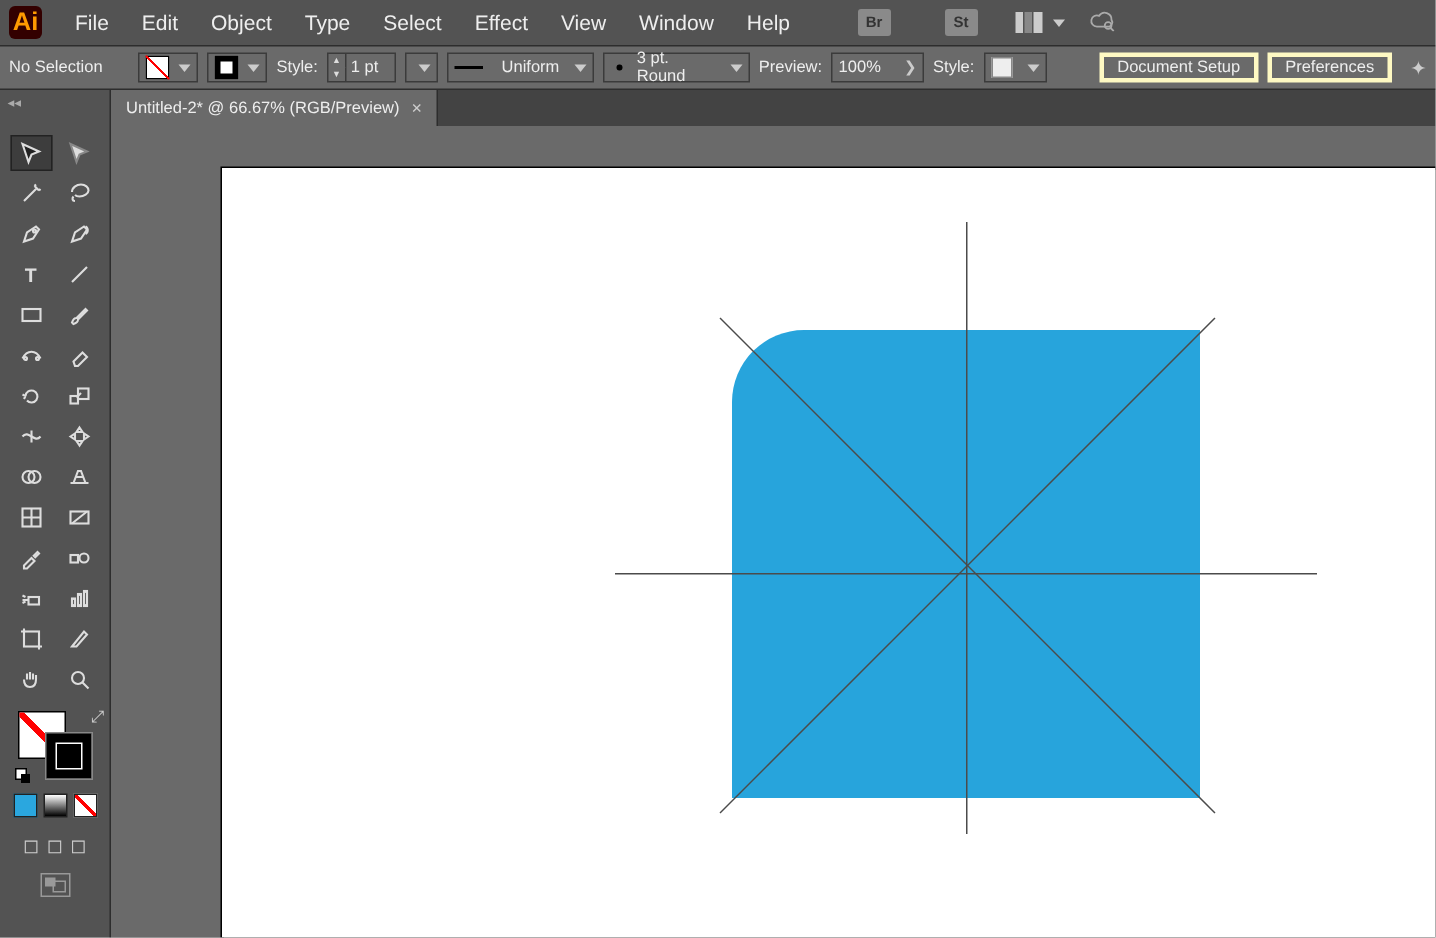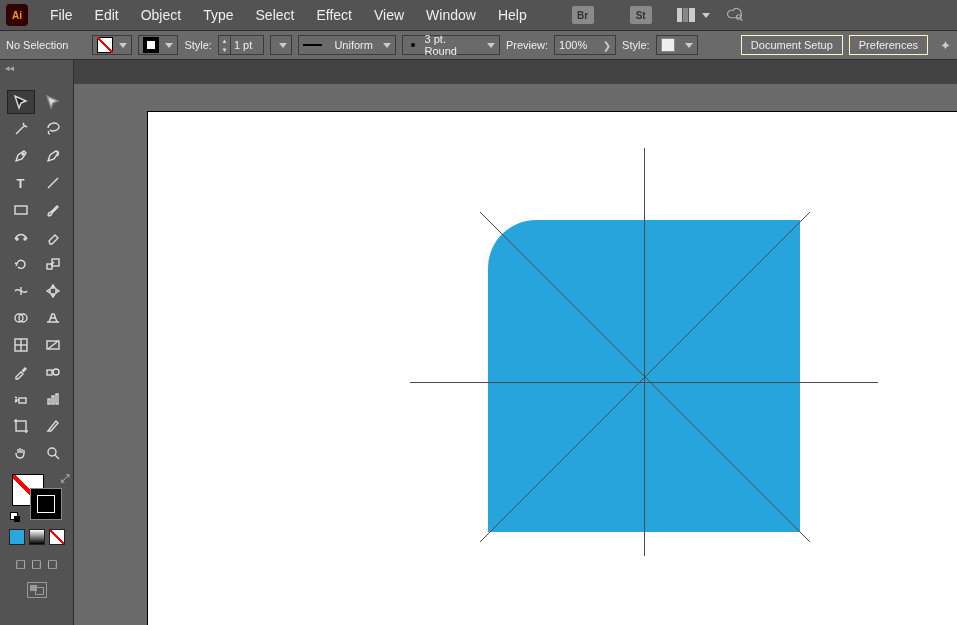--- a/index.html
+++ b/index.html
@@ -1,20 +1,20 @@
 <!DOCTYPE html>
 <html><head>
 <meta charset="utf-8">
 <style>
 * { margin: 0; padding: 0; box-sizing: border-box; font-family: "Segoe UI", Tahoma, sans-serif; }
 body { width: 957px; height: 625px; background: #4a4a4a; overflow: hidden; color: #ddd; font-size: 11px; }
 
 
 .menubar { height: 30px; background: #535353; display: flex; align-items: center; padding: 0 6px; gap: 2px; }
-.ai-logo { width: 22px; height: 22px; background: #330000; border-radius: 4px; display: flex; align-items: center; justify-content: center; color: #ff9a00; font-weight: 700; font-size: 10px; margin-right: 10px; }
+.ai-logo { width: 22px; height: 22px; background: #330000; border-radius: 4px; display: flex; align-items: center; justify-content: center; color: #ff9a00; font-weight: 700; font-size: 17px; margin-right: 10px; }
 .menu-item { padding: 4px 10px; color: #eee; cursor: pointer; font-size: 14px; }
 .menu-gap { width: 14px; }
 .menu-ext-btn { width: 22px; height: 18px; background: #8a8a8a; color: #333; font-size: 10px; font-weight: 700; display: flex; align-items: center; justify-content: center; margin: 0 17px; border-radius: 2px; }
 .workspace-switcher { display:flex; align-items:center; gap:3px; margin-left:6px; }
 .ws-blocks { width:18px; height:14px; display:flex; gap:1px; }
 .ws-blocks span { flex:1; background:#ccc; }
 .ws-blocks span:nth-child(2){ background:#888; }
 .caret-down { width:0;height:0;border-left:4px solid transparent;border-right:4px solid transparent;border-top:5px solid #ccc; margin-left:4px;}
 .search-cloud { margin-left:14px; color:#aaa; font-size:14px;}
 
@@ -26,21 +26,21 @@
 .fill-swatch::after{content:"";position:absolute;left:-1px;top:-1px;right:-1px;bottom:-1px;background:linear-gradient(to top right, transparent 46%, red 46%, red 54%, transparent 54%);} 
 .stroke-swatch { width:16px;height:16px;background:#fff;border:1px solid #000;box-shadow:inset 0 0 0 3px #000,inset 0 0 0 4px #fff;}
 .num-field { width:46px;height:20px;background:#6a6a6a;border:1px solid #3b3b3b;display:flex;align-items:center;}
 .num-steppers{width:12px;display:flex;flex-direction:column;height:100%;}
 .num-steppers span{flex:1;display:flex;align-items:center;justify-content:center;font-size:6px;color:#ddd;border-right:1px solid #3b3b3b;}
 .num-field .val{flex:1;padding:0 3px;}
 .ctl-dd{height:20px;border:1px solid #3b3b3b;display:flex;align-items:center;padding:0 4px;gap:6px;}
 .wide-dd{width:98px;justify-content:space-between;}
 .stroke-preview{flex:1;height:2px;background:#000;margin-right:6px;}
 .dot{width:4px;height:4px;border-radius:50%;background:#000;margin:0 4px;}
-.ctl-btn{height:20px;border:1px solid #fef9c3;padding:0 9px;display:flex;align-items:center;background:#6a6a6a;cursor:pointer;}
+.ctl-btn{height:20px;border:3px solid #fef9c3;padding:0 9px;display:flex;align-items:center;background:#6a6a6a;cursor:pointer;}
 .spacer{flex:1;}
 .star-ico{margin-left:6px;color:#ccc;font-size:13px;}
 
 
 .tab-area{display:flex;height:24px;background:#434343;}
 .panel-collapse{width:74px;background:#535353;border-right:1px solid #2d2d2d;display:flex;align-items:flex-start;justify-content:flex-start;padding:3px 5px;color:#aaa;font-size:9px;}
 .doc-tab{background:#6a6a6a;padding:0 10px;display:flex;align-items:center;gap:8px;color:#eee;font-size:11px;border-right:1px solid #2d2d2d;}
 .doc-tab .close{color:#ccc;cursor:pointer;font-size:12px;}
 
 
@@ -166,20 +166,24 @@
   </div>
 
   <div class="spacer"></div>
   <div class="ctl-btn">Document Setup</div>
   <div class="ctl-btn">Preferences</div>
   <span class="star-ico">✦</span>
 </div>
 
 <div class="tab-area">
   <div class="panel-collapse">◂◂</div>
+  <div class="doc-tab">
+    <span>Untitled-2* @ 66.67% (RGB/Preview)</span>
+    <span class="close">×</span>
+  </div>
 </div>
 
 <div class="main">
 
   <div class="tool-col">
     <div class="tool-row">
       <div class="tool sel">
           <svg viewBox="0 0 16 16">
             <path d="M2 2l4 12 2-5 5-2z" fill="#222" stroke="#ddd"></path>
           </svg>

